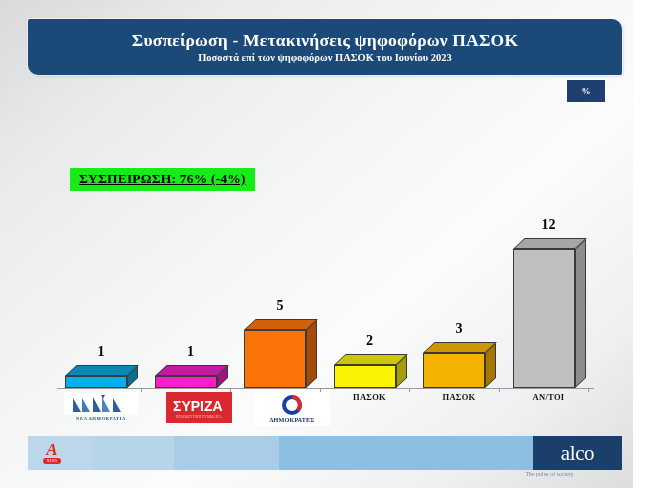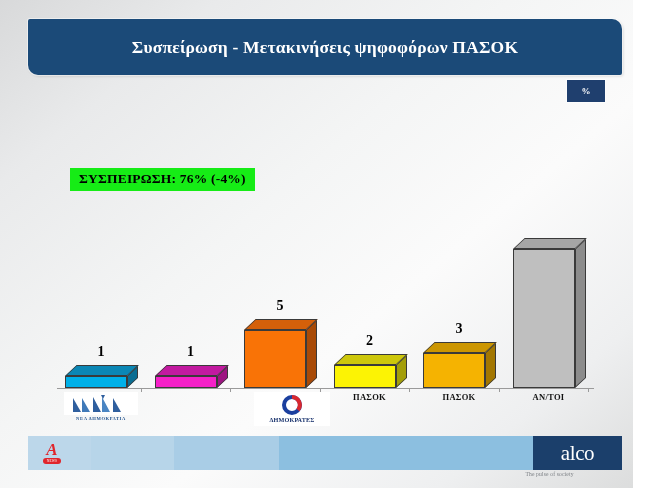--- a/index.html
+++ b/index.html
@@ -76,20 +76,21 @@
     position: absolute;
     left: 70px;
     top: 168px;
     background: #16ec16;
     color: #000000;
     font-size: 13.5px;
     font-weight: bold;
     padding: 3px 9px 4px 9px;
     white-space: nowrap;
     letter-spacing: 0.2px;
+    text-decoration: underline;
   }
 
   
   #plot {
     position: absolute;
     left: 0;
     top: 100px;
     width: 650px;
     height: 290px;
   }
@@ -307,20 +308,21 @@
     margin-top: 1px;
   }
 </style>
 </head>
 <body>
 
 <div id="slide">
 
   <div id="title-bar">
     <div id="title-main">Συσπείρωση - Μετακινήσεις ψηφοφόρων ΠΑΣΟΚ</div>
+    <div id="title-sub">Ποσοστά επί των ψηφοφόρων ΠΑΣΟΚ  του Ιουνίου 2023</div>
   </div>
 
   <div id="pct-badge">%</div>
 
   <div id="cohesion-label">ΣΥΣΠΕΙΡΩΣΗ: 76% (-4%)</div>
 
   <div id="plot">
     <div id="axis-line"></div>
     <div id="bars-host">
         <div class="bar-slot" style="left: 57px; top: 8px;">
@@ -362,20 +364,21 @@
             <div class="bar-top" style="bottom: 34.8px; background: rgb(204, 150, 1);"></div>
           </div>
           <div class="bar-value" style="bottom: 50.8px;">3</div>
         </div>
         <div class="bar-slot" style="left: 504.5px; top: 8px;">
           <div class="bar3d" style="height: 139.2px;">
             <div class="bar-front" style="height: 139.2px; background: rgb(191, 191, 191);"></div>
             <div class="bar-side" style="left: 62px; bottom: 0px; height: 139.2px; background: rgb(140, 140, 140);"></div>
             <div class="bar-top" style="bottom: 139.2px; background: rgb(166, 166, 166);"></div>
           </div>
+          <div class="bar-value" style="bottom: 155.2px;">12</div>
         </div>
       </div>
     <div id="ticks-host">
         <div class="tick" style="left: 140.5px;"></div>
         <div class="tick" style="left: 230px;"></div>
         <div class="tick" style="left: 319.5px;"></div>
         <div class="tick" style="left: 409px;"></div>
         <div class="tick" style="left: 498.5px;"></div>
         <div class="tick" style="left: 588px;"></div>
       </div>
@@ -395,20 +398,28 @@
           <polygon points="11,18 11,4 19,18" fill="#3f79b8"></polygon>
           <polygon points="22,18 22,3 30,18" fill="#2f5f9e"></polygon>
           <polygon points="31,18 31,3 39,18" fill="#4a85c2"></polygon>
           <polygon points="42,18 42,4 50,18" fill="#2f5f9e"></polygon>
           <polygon points="30,1 34,1 32,5" fill="#2f5f9e"></polygon>
         </svg>
       </div>
       <div class="logo-nd-text">ΝΕΑ ΔΗΜΟΚΡΑΤΙΑ</div>
     </div>
 
+    <div class="logo-box" style="left:155px;">
+      <div class="logo-syriza">
+        <svg width="56" height="17" viewBox="0 0 56 17">
+          <text x="2" y="14" font-family="Liberation Sans, sans-serif" font-size="14" font-weight="bold" fill="#ffffff">ΣΥΡΙΖΑ</text>
+        </svg>
+        <div class="logo-syriza-sub">ΠΡΟΟΔΕΥΤΙΚΗ ΣΥΜΜΑΧΙΑ</div>
+      </div>
+    </div>
 
     <div class="logo-box" style="left:248px;">
       <div class="logo-dim">
         <svg width="20" height="20" viewBox="0 0 20 20">
           <circle cx="10" cy="10" r="8" fill="none" stroke="#1b3f9e" stroke-width="4"></circle>
           <path d="M10 2 A8 8 0 0 1 16 15" fill="none" stroke="#d9282f" stroke-width="4"></path>
         </svg>
         <div class="logo-dim-text">ΔΗΜΟΚΡΑΤΕΣ</div>
       </div>
     </div>

